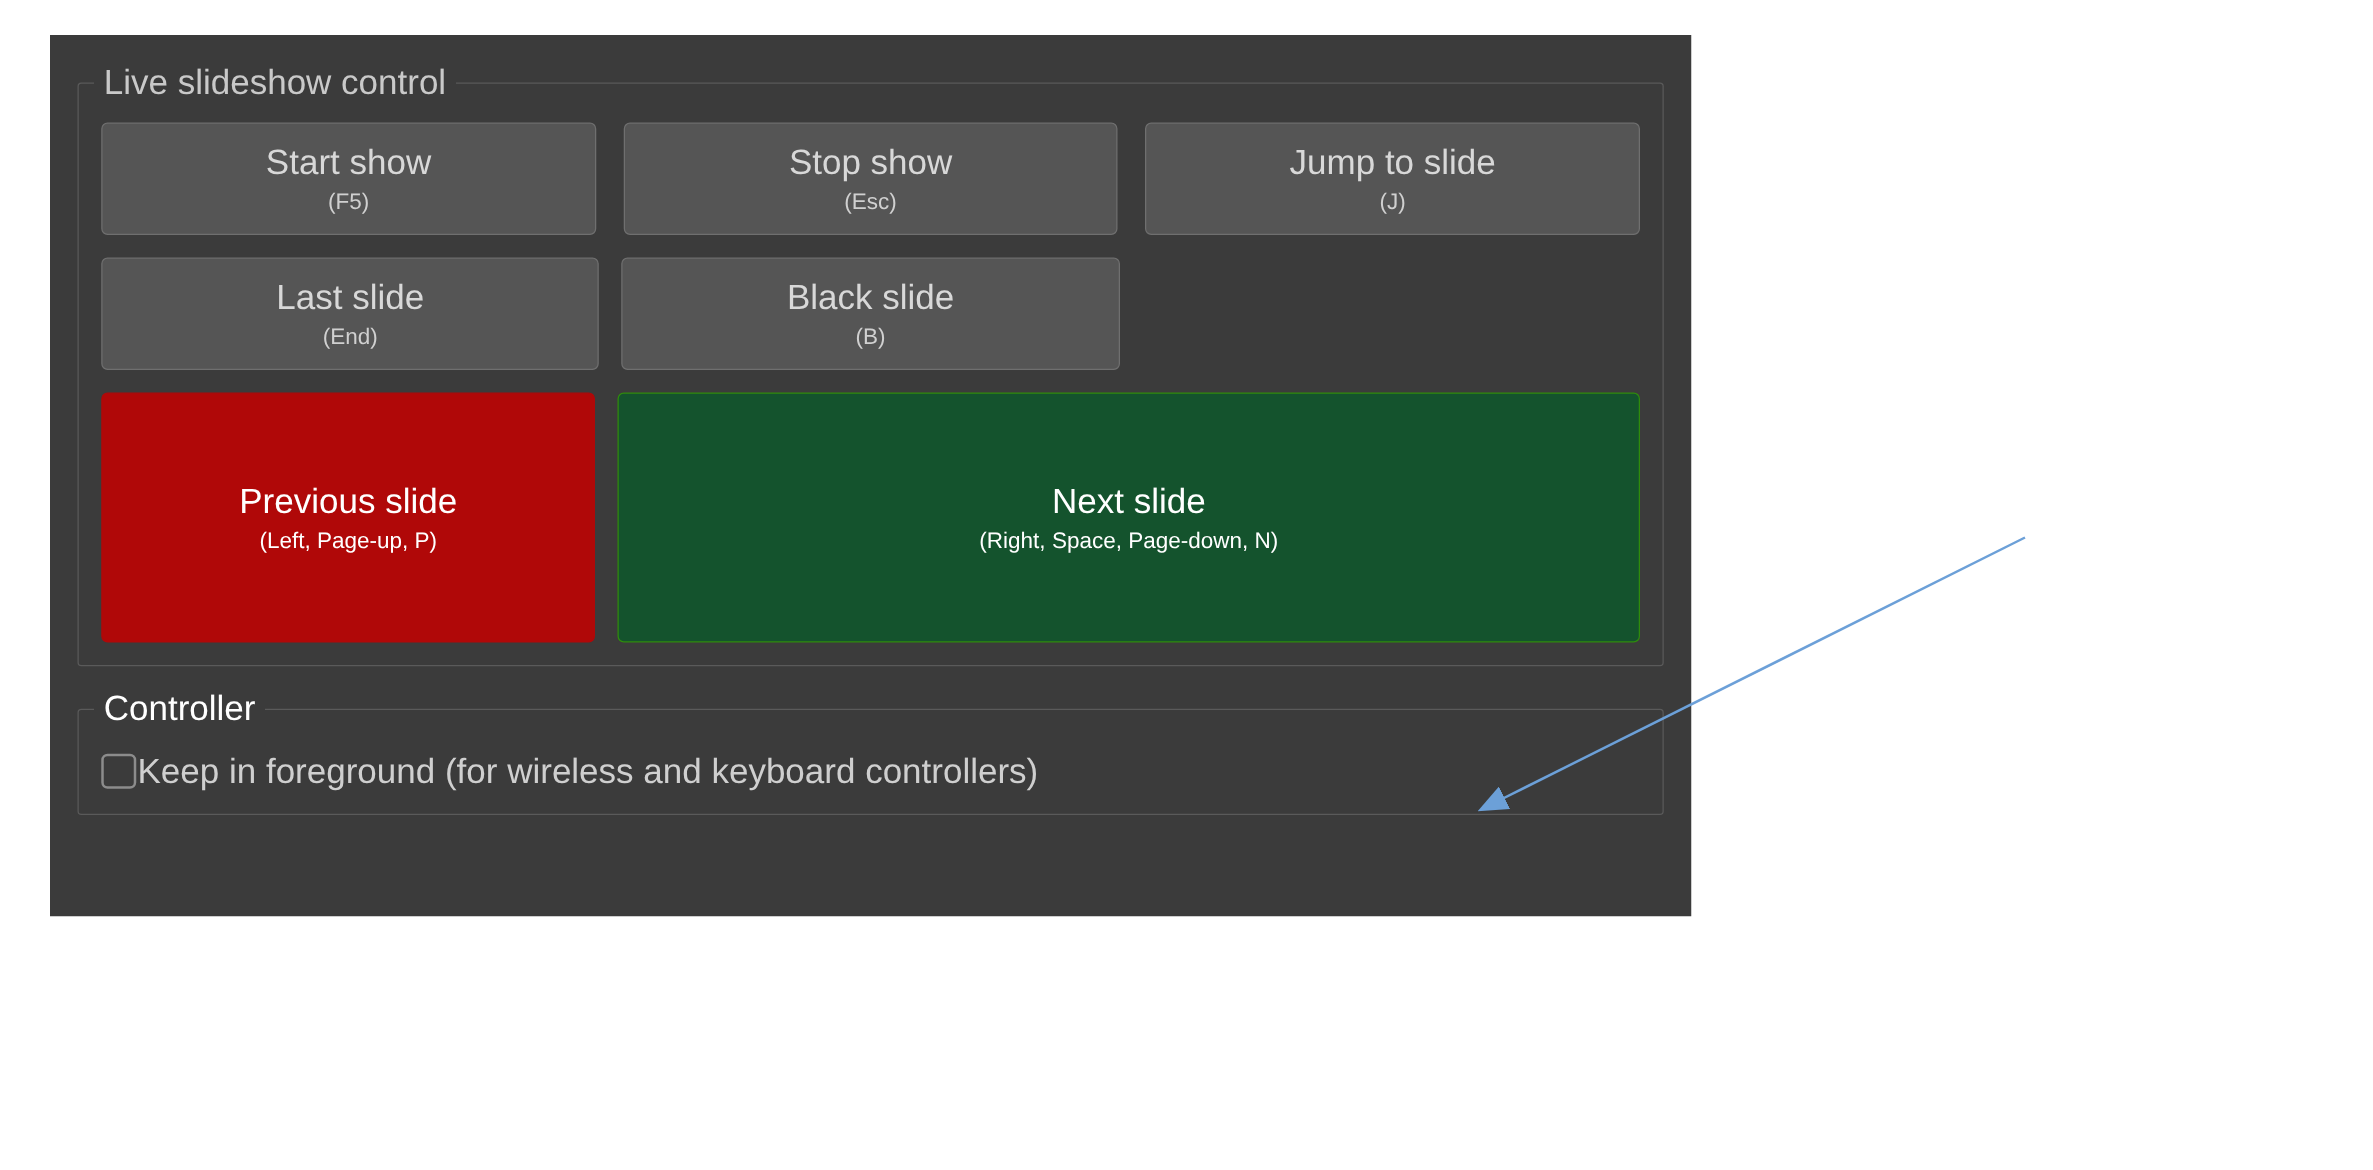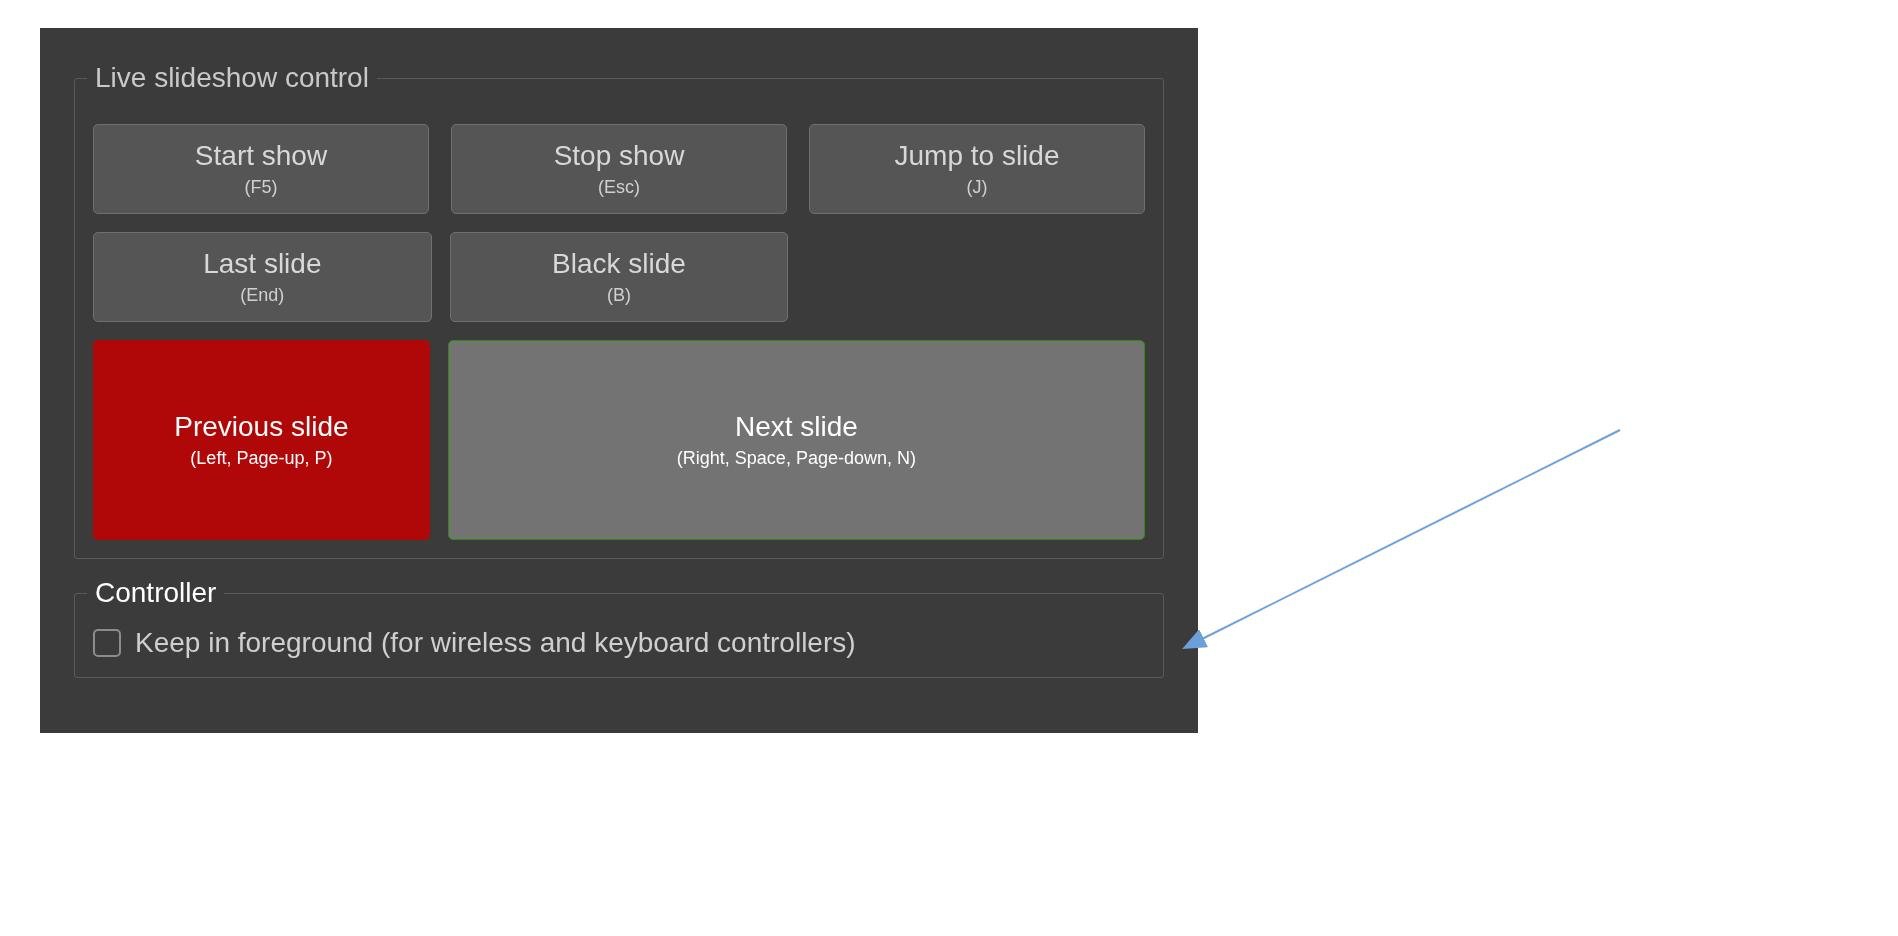--- a/index.html
+++ b/index.html
@@ -11,44 +11,44 @@
       font-family: "Segoe UI", Arial, sans-serif;
       background: #ffffff;
       width: 1898px;
       height: 936px;
       position: relative;
     }
     .panel {
       position: absolute;
       left: 40px;
       top: 28px;
-      width: 1158px;
+      width: 1313px;
       height: 705px;
       background: #3b3b3b;
-      padding: 16px;
+      padding: 4px;
     }
     fieldset.group {
       border: 1px solid #5a5a5a;
       border-radius: 3px;
       margin: 18px 18px 0 18px;
       padding: 14px 18px 18px 18px;
       position: relative;
     }
     fieldset.group legend {
       color: #c9c9c9;
       font-size: 28px;
       font-weight: 300;
       padding: 0 8px;
       margin-left: -6px;
     }
     .button-grid-top {
       display: grid;
       grid-template-columns: 1fr 1fr 1fr;
       gap: 22px;
-      margin-top: 16px;
+      margin-top: 2px;
     }
     .button-grid-mid {
       display: grid;
       grid-template-columns: 1fr 1fr 1fr;
       gap: 18px;
       margin-top: 18px;
     }
     .button-grid-bottom {
       display: grid;
       grid-template-columns: 1fr 2.07fr;
@@ -82,21 +82,21 @@
     .btn.big {
       min-height: 200px;
     }
     .btn.red {
       background: #b00808;
       border-color: #b00808;
       color: #ffffff;
     }
     .btn.red .shortcut { color: #ffffff; }
     .btn.green {
-      background: #737373;
+      background: #14532d;
       border-color: #2f8c0c;
       color: #ffffff;
     }
     .btn.green .shortcut { color: #ffffff; }
 
     fieldset.controller {
       border: 1px solid #5a5a5a;
       border-radius: 3px;
       margin: 18px 18px 18px 18px;
       padding: 14px 18px 18px 18px;
@@ -104,21 +104,21 @@
     fieldset.controller legend {
       color: #ffffff;
       font-size: 28px;
       font-weight: 300;
       padding: 0 8px;
       margin-left: -6px;
     }
     .checkbox-row {
       display: flex;
       align-items: center;
-      gap: 14px;
+      gap: 1px;
       margin-top: 4px;
       cursor: pointer;
     }
     .checkbox-box {
       width: 28px;
       height: 28px;
       border: 2px solid #8c8c8c;
       border-radius: 5px;
       background: transparent;
       flex-shrink: 0;

